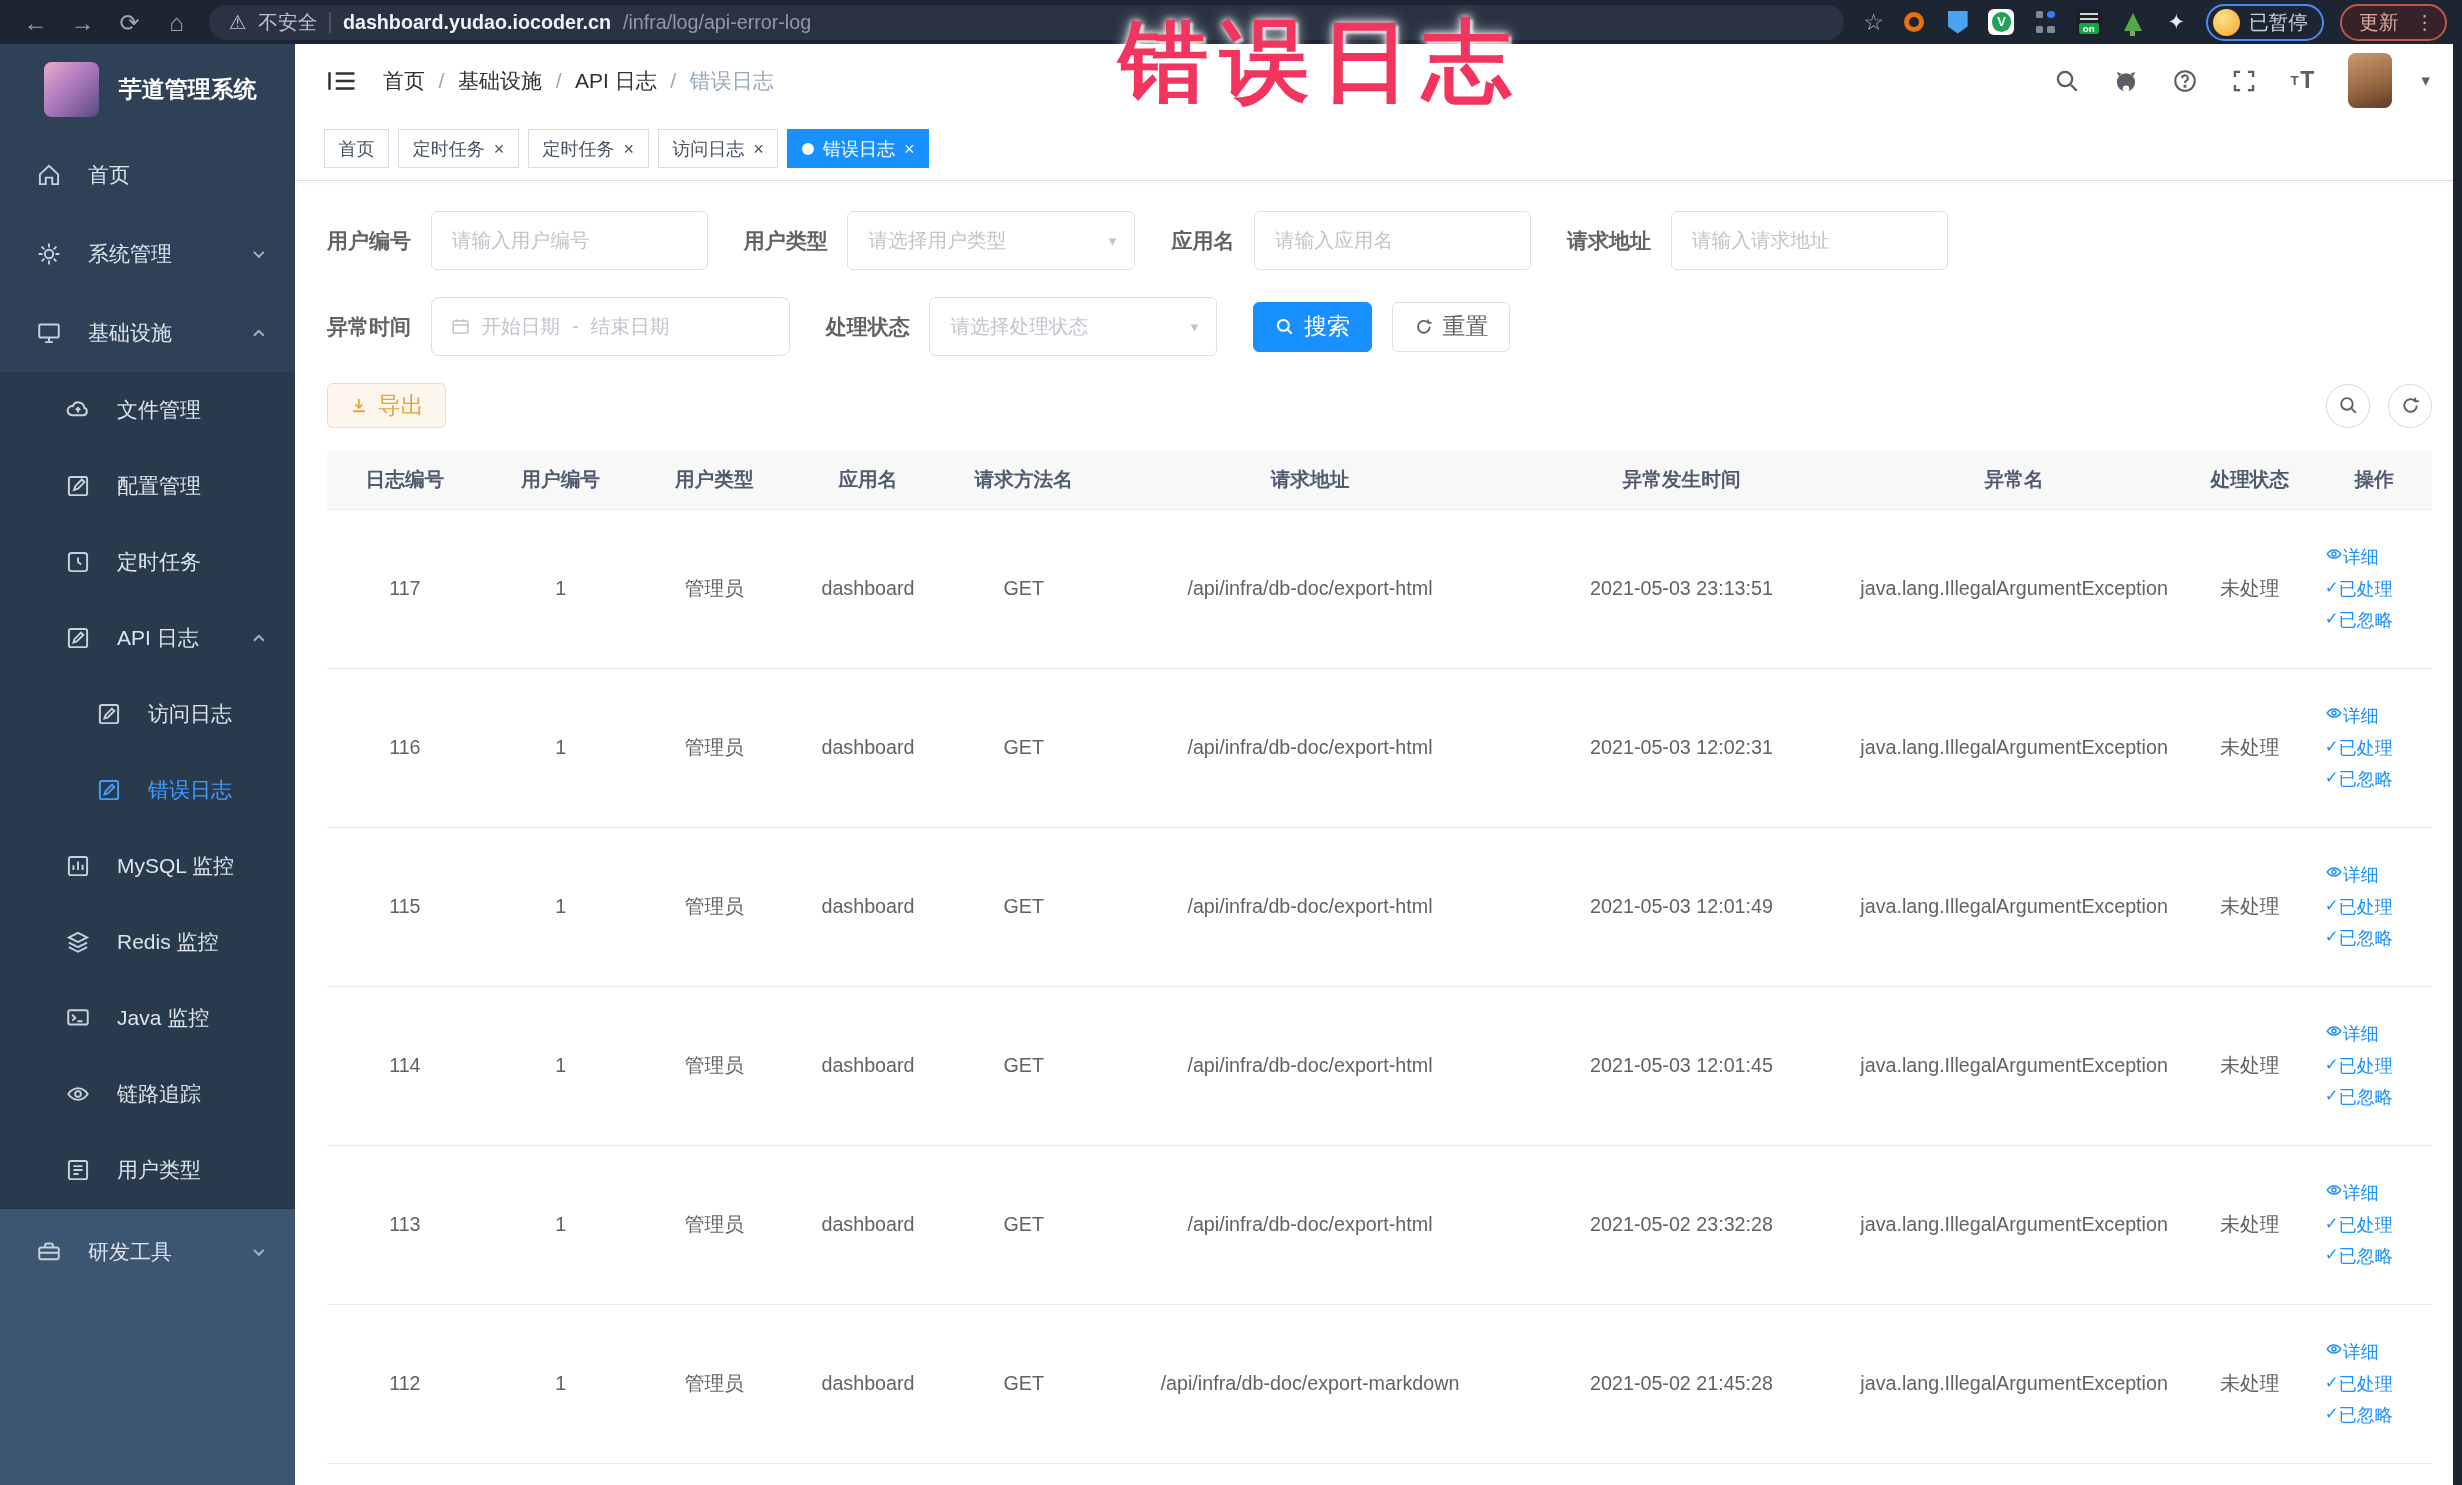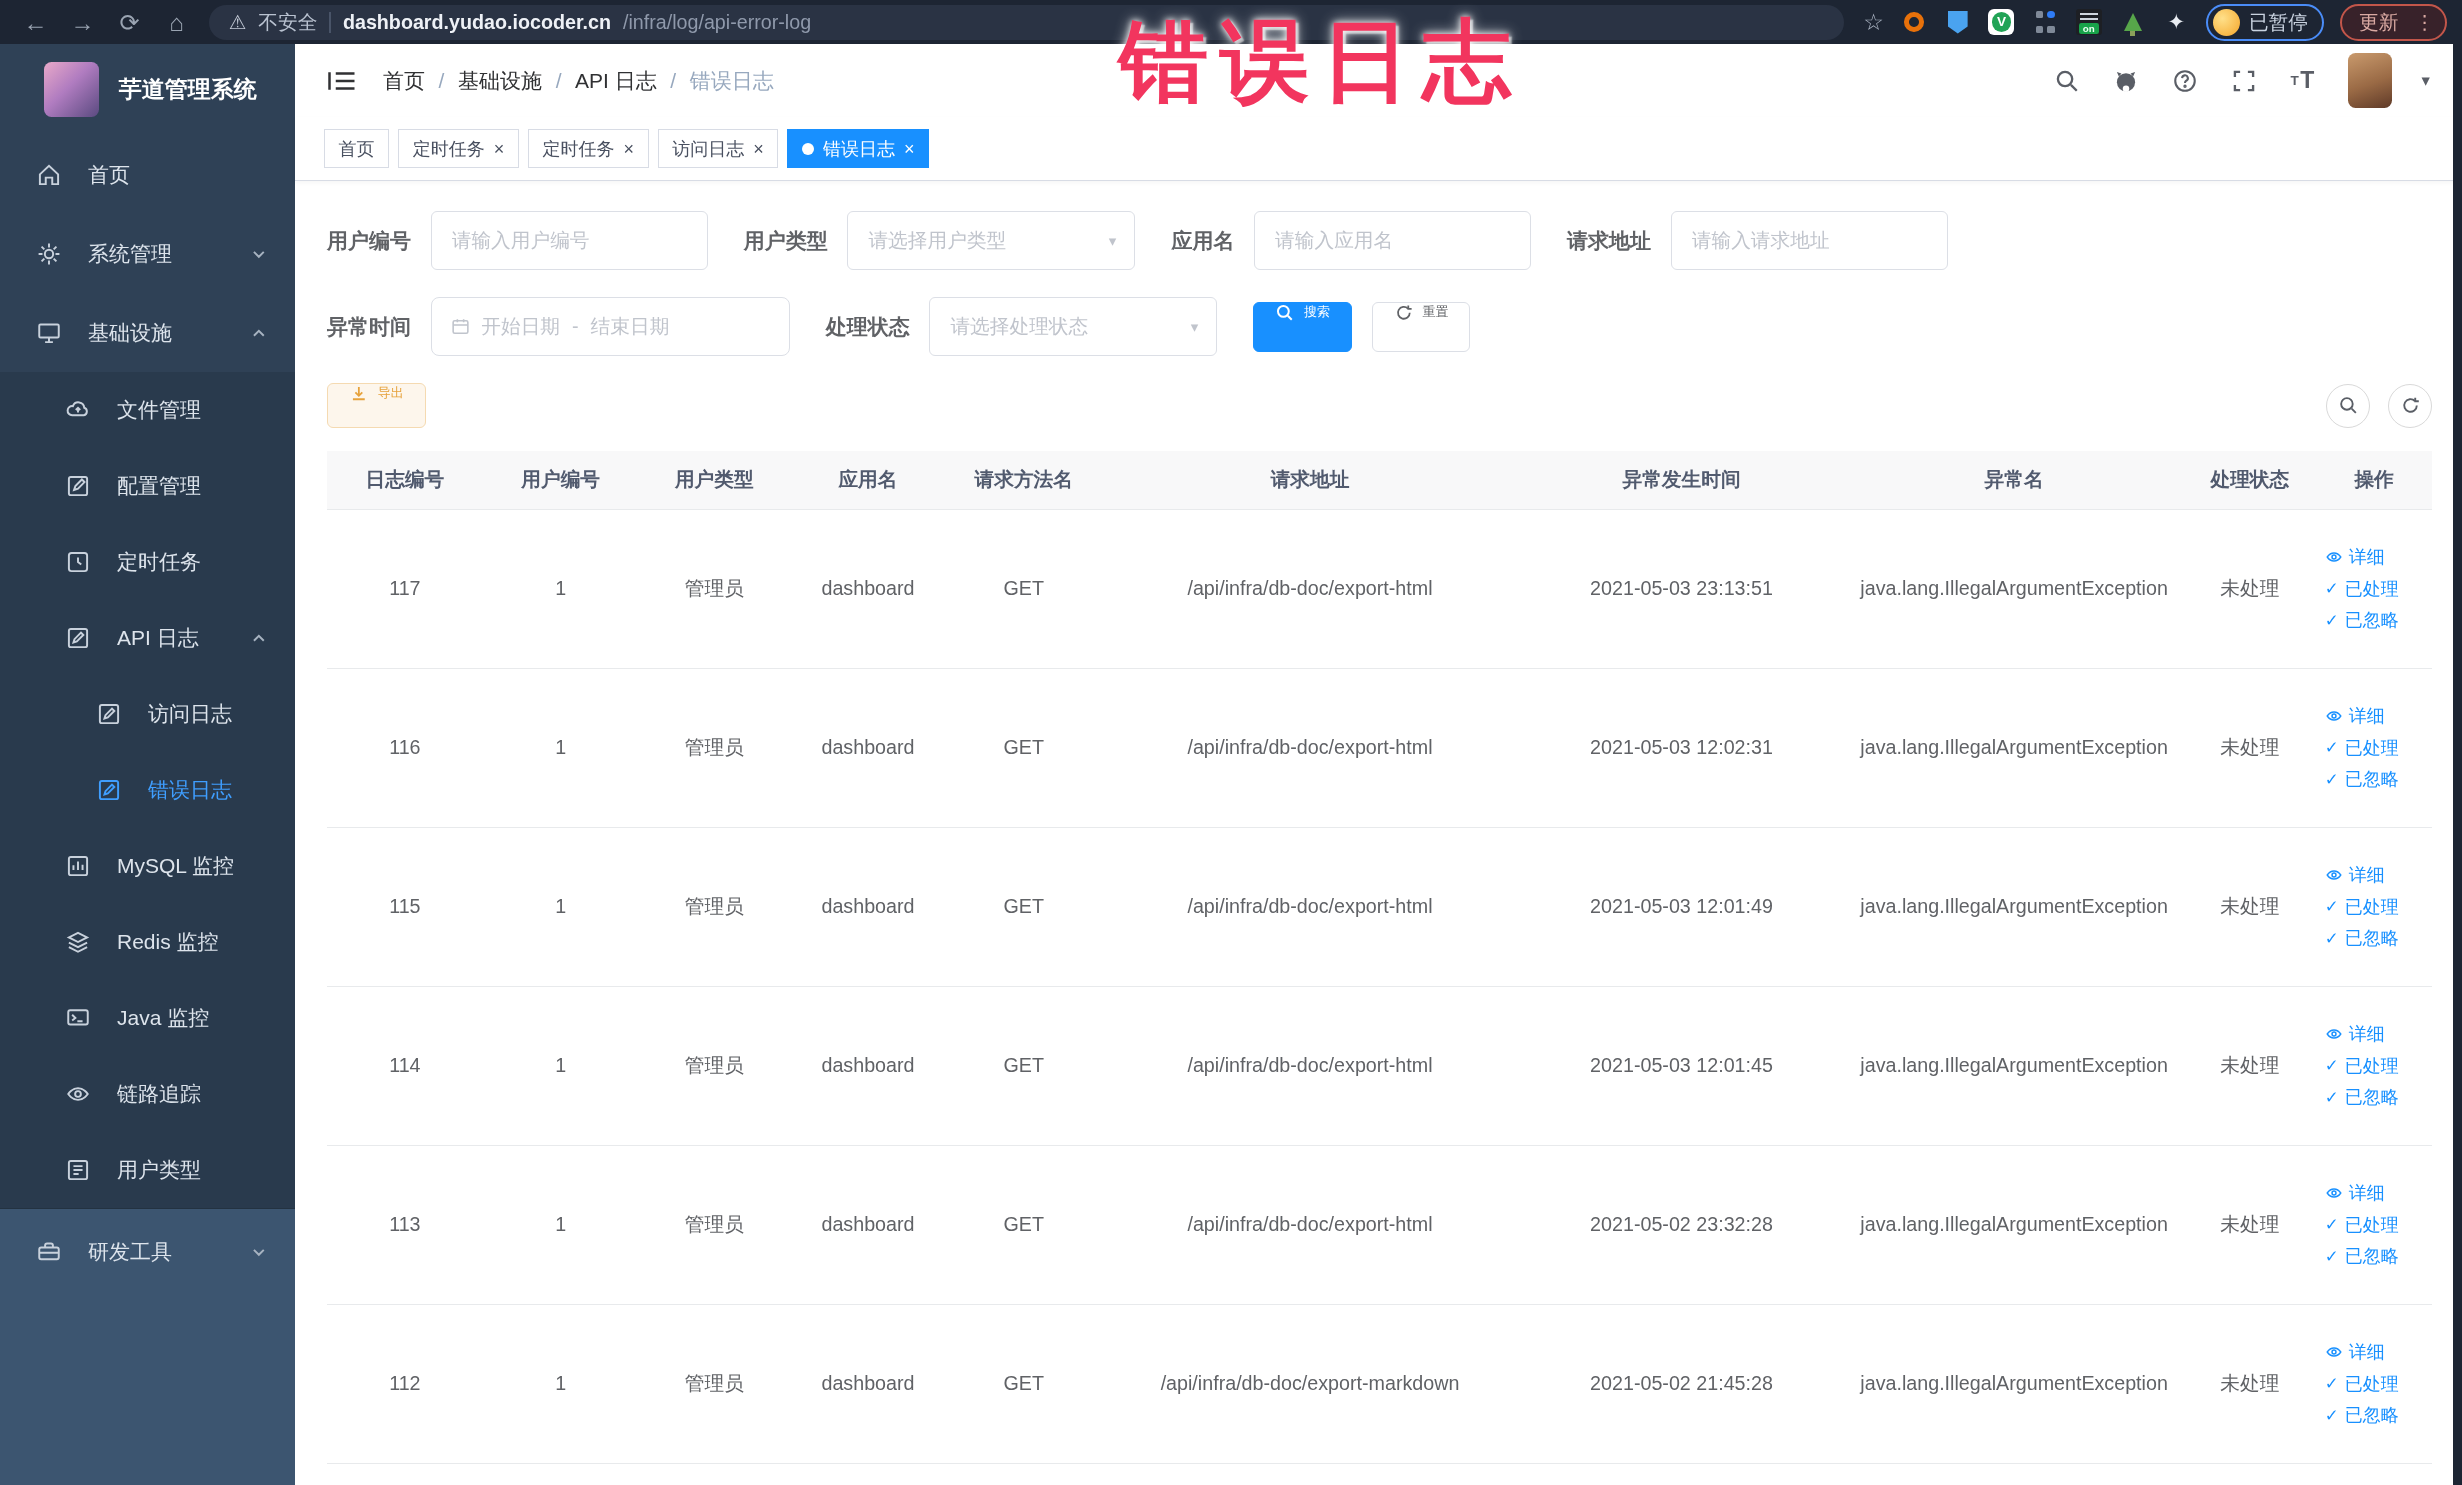--- a/index.html
+++ b/index.html
@@ -87,35 +87,35 @@
   .fbox { height:59px; border:1.5px solid #dcdfe6; border-radius:6px; background:#fff; display:flex; align-items:center; padding:0 18px; }
   .fbox input { border:none; outline:none; font-size:19.7px; color:#606266; width:100%; font-family:inherit; background:transparent; }
   .fbox input::placeholder { color:#c0c4cc; }
   .w-input { width:277px; }
   .w-select { width:288px; }
   .w-date { width:359px;border-radius:8px; }
   .fcaret { color:#c0c4cc; font-size:15px; margin-left:9px; flex:none; }
   .date-ic { width:21px; height:21px; color:#c0c4cc; margin-right:10.6px; flex:none; }
   .date-sep { color:#c0c4cc; font-size:19.7px; padding:0 12px; flex:none; }
   .dph { color:#c0c4cc; font-size:19.7px; white-space:nowrap; }
-  .btn { height:50px; border-radius:6px; font-size:13px; display:inline-flex; align-items:flex-start; gap:9px; padding:0 21px; cursor:pointer; border:1.5px solid transparent; font-family:inherit; }
+  .btn { height:50px; border-radius:6px; font-size:23px; display:inline-flex; align-items:center; gap:9px; padding:0 21px; cursor:pointer; border:1.5px solid transparent; font-family:inherit; }
   .btn svg { width:19.7px; height:19.7px; }
   .btn-search { background:#1890ff; color:#fff; border-color:#1890ff; margin-right:19.7px; }
   .btn-reset { background:#fff; color:#606266; border-color:#dcdfe6; }
   .toolbar-row { display:flex; align-items:center; margin-bottom:23px; }
   .btn-export { height:45px; background:#fdf6ec; border-color:#f5dab1; color:#e6a23c; }
   .tool-circles { margin-left:auto; display:flex; gap:18px; }
   .circle-btn { width:44px; height:44px; border-radius:50%; border:1.5px solid #d9d9d9; background:#fff; color:#5a5e66; display:flex; align-items:center; justify-content:center; cursor:pointer; }
   .circle-btn svg { width:21px; height:21px; }
   
   table.grid { width:100%; border-collapse:collapse; table-layout:fixed; }
   .grid th { height:58px; background:#f8f8f9; color:#515a6e; font-size:19.7px; font-weight:600; border-bottom:1.5px solid #e8eaec; text-align:center; white-space:nowrap; }
   .grid td { height:159px; font-size:19.7px; color:#606266; text-align:center; border-bottom:1.5px solid #e8eaec; white-space:nowrap; overflow:hidden; }
   .ops { display:flex; flex-direction:column; align-items:flex-start; gap:7.6px; padding-left:7.6px; }
-  .op-link { display:inline-flex; align-items:center; gap:6px; color:#1890ff; font-size:18px; cursor:pointer; white-space:nowrap; }
+  .op-link { display:inline-flex; align-items:flex-start; gap:0; color:#1890ff; font-size:18px; cursor:pointer; white-space:nowrap; }
   .op-link svg { width:18px; height:18px; flex:none; }
   .op-check { font-size:16.7px; }
   
   .annotation { position:absolute; left:1119px; top:1.5px; font-size:89px; font-weight:700; color:#f2355e; letter-spacing:12px; z-index:60; white-space:nowrap;
     text-shadow:0 0 6px rgba(255,255,255,.95), 0 0 13.6px rgba(255,255,255,.85), 3px 3px 1.5px rgba(255,255,255,.55); }
   .page-scrollbar { position:absolute; right:0; top:44px; width:9px; height:1442px; background:#1d2533; z-index:40; }
 </style>
 </head>
 <body>
 

